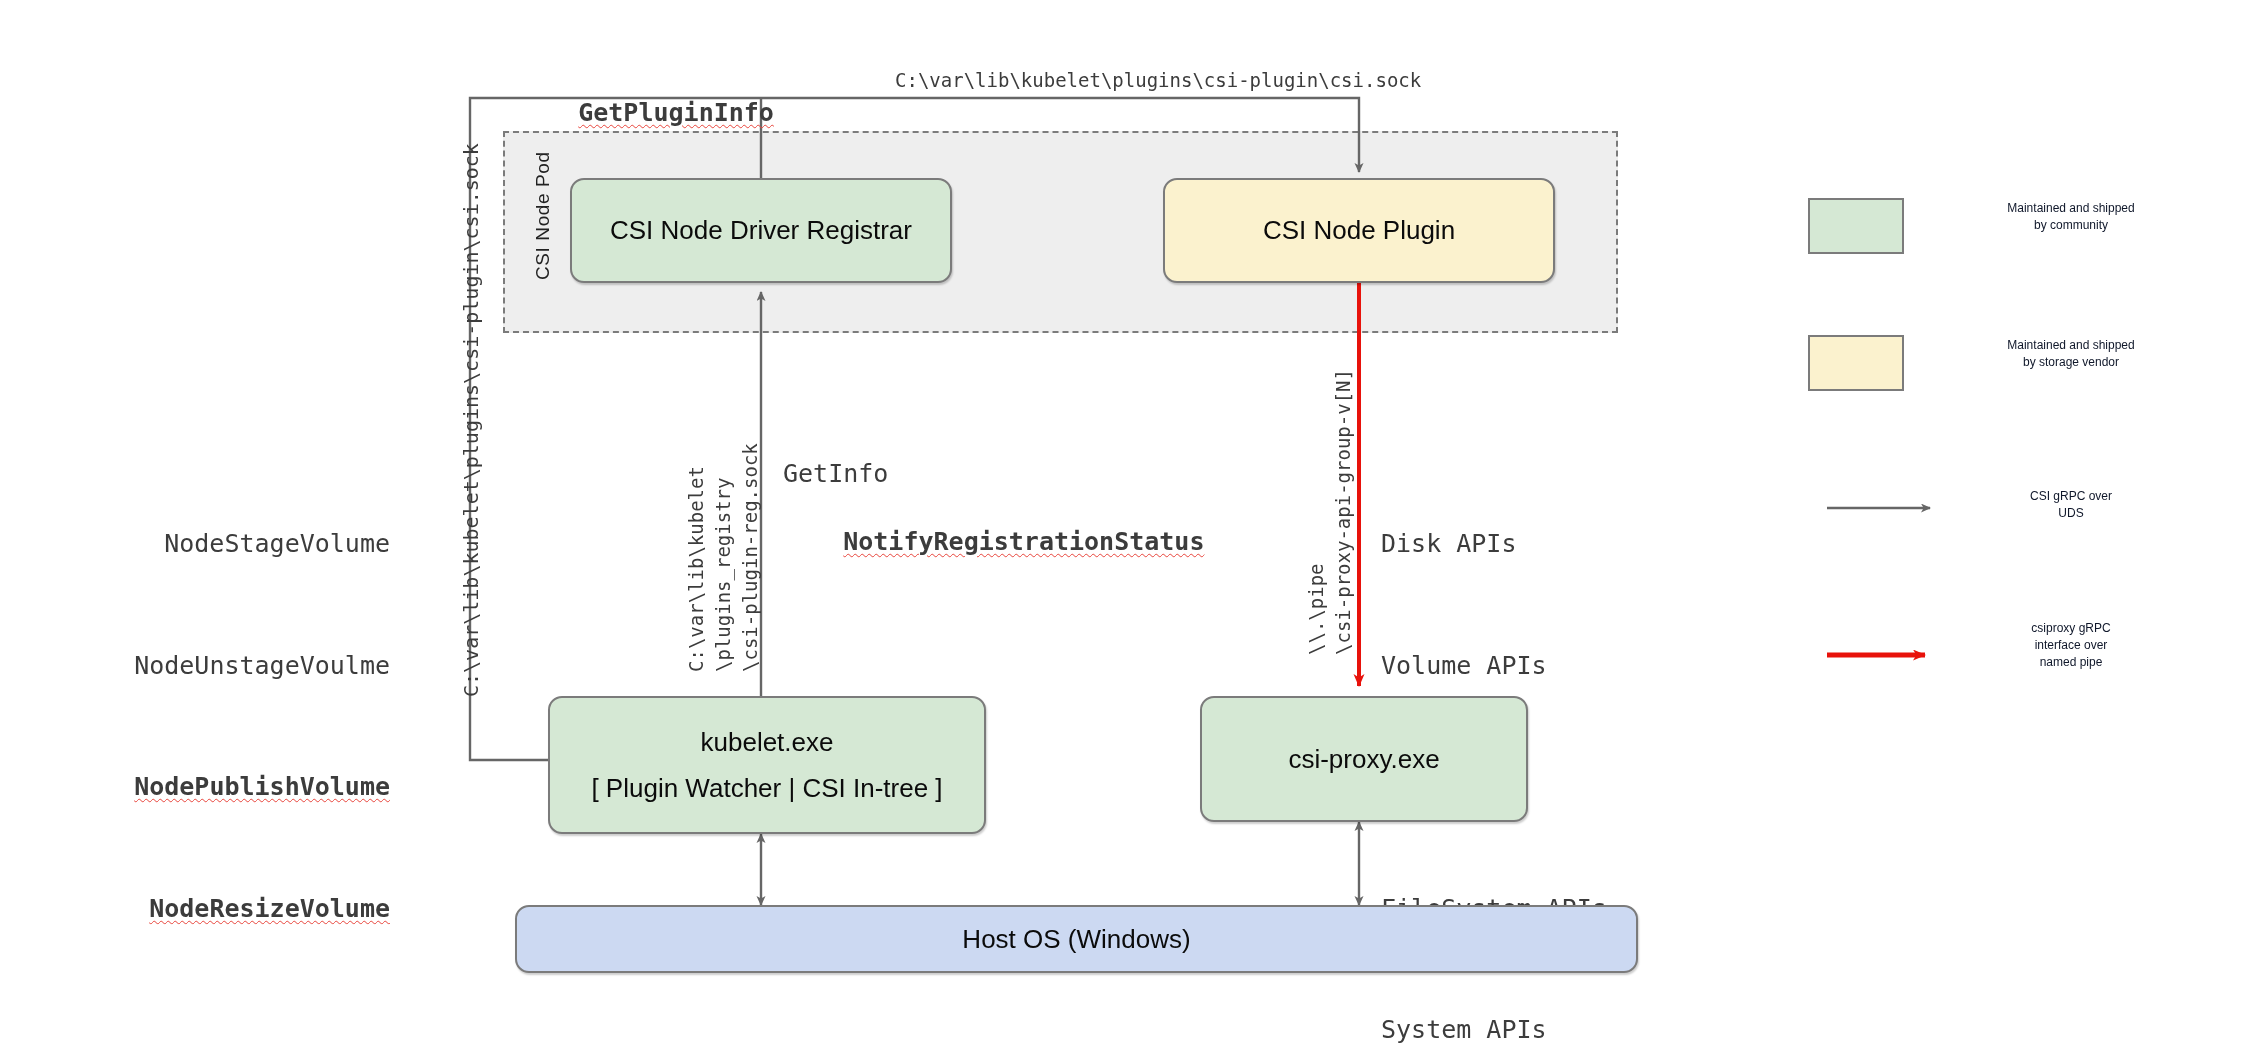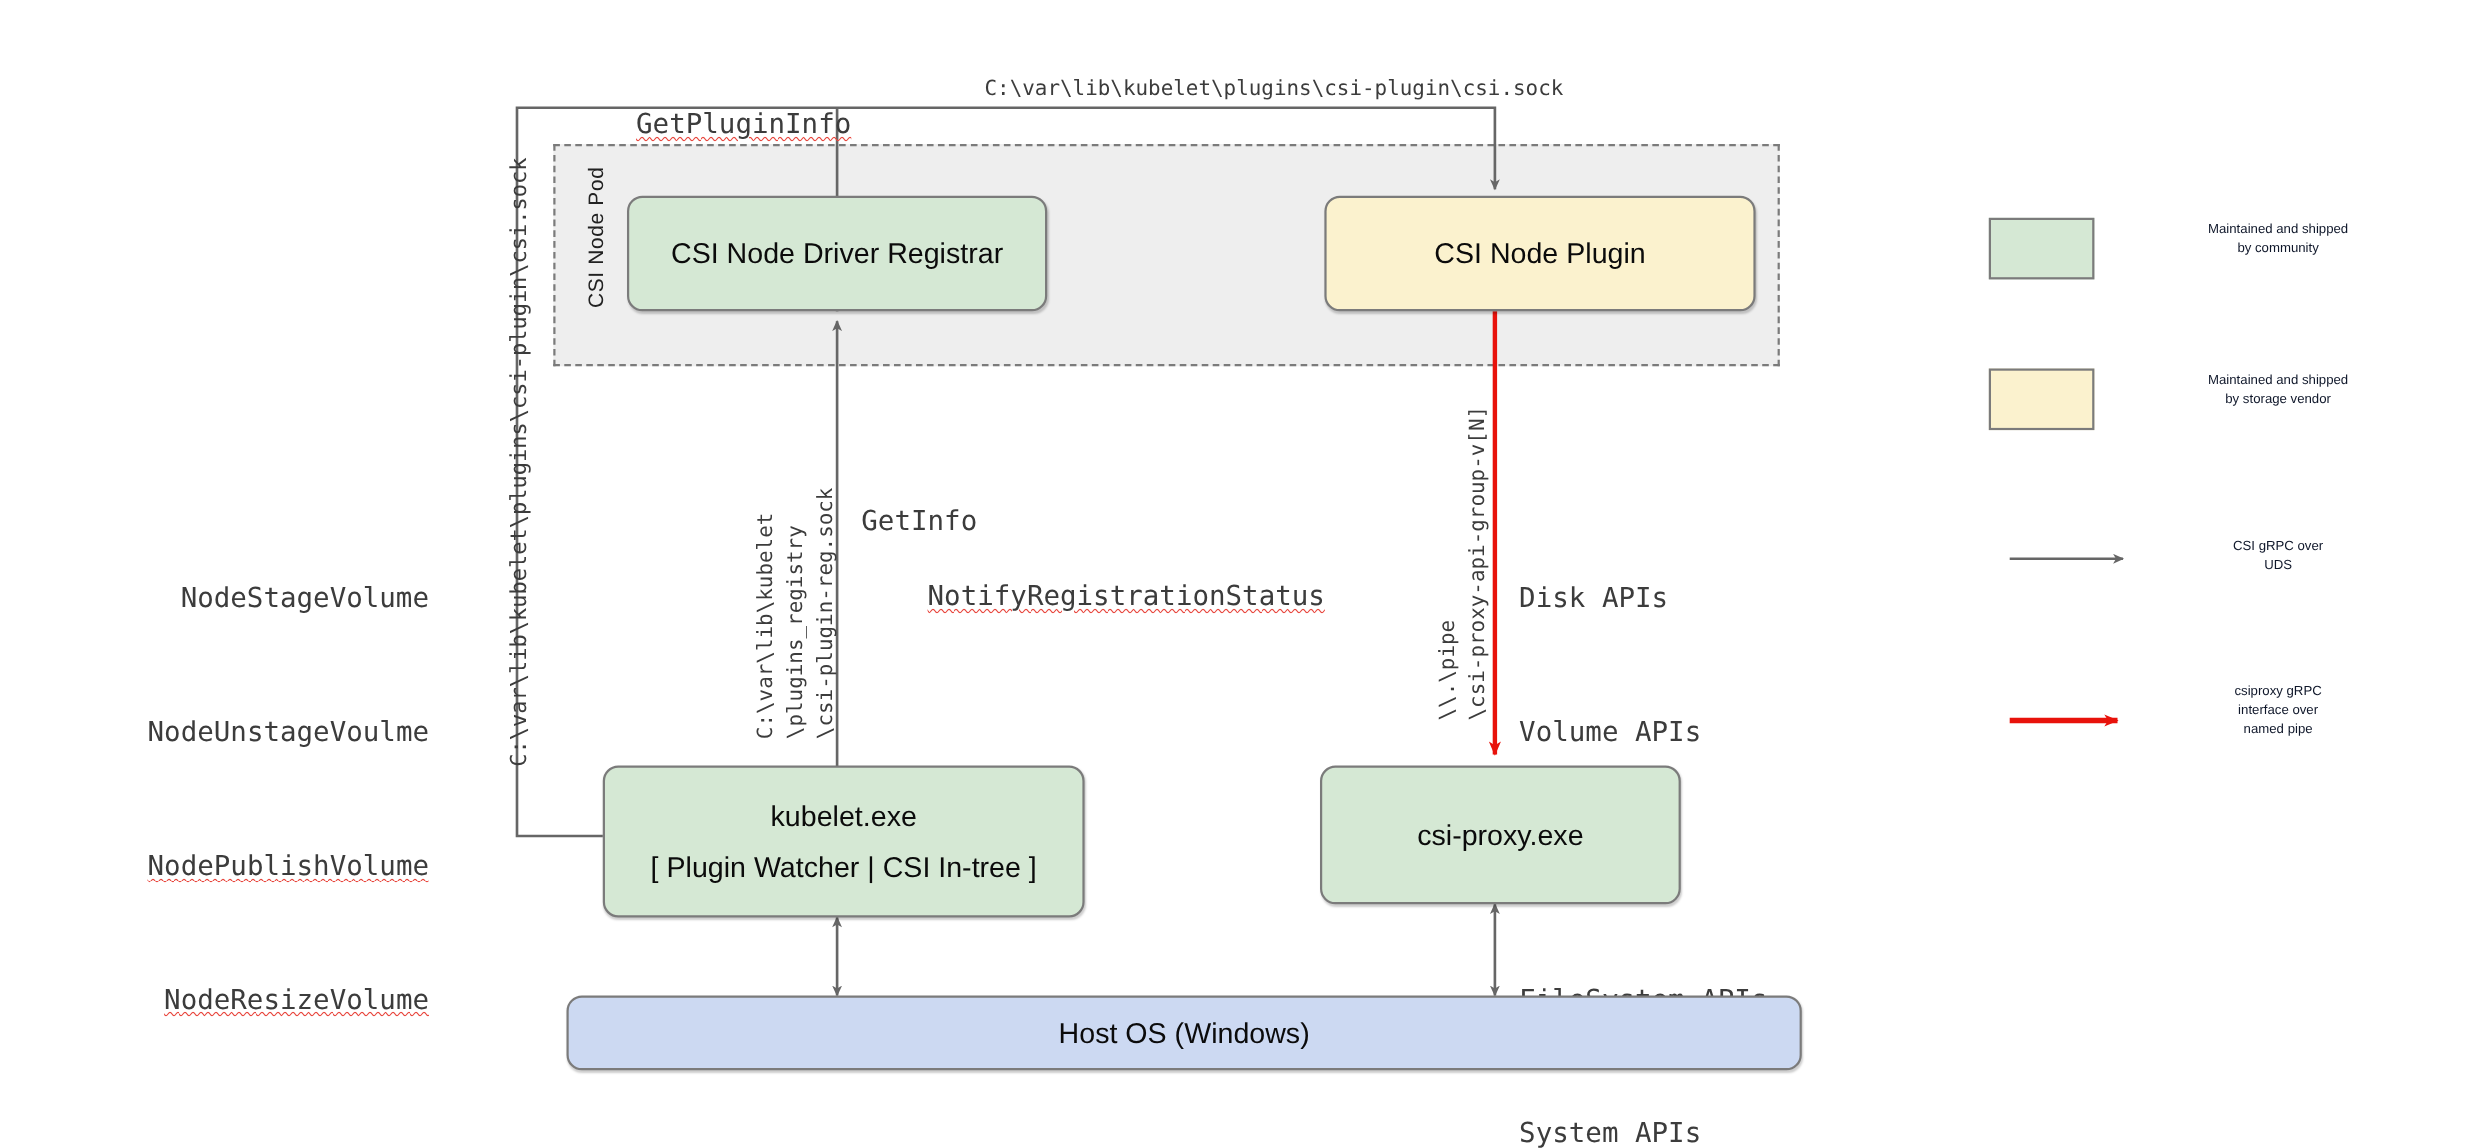--- a/index.html
+++ b/index.html
@@ -74,20 +74,21 @@
     line-height: 1.42;
   }
   .vmono.sz20 { font-size: 20px; }
 
   .squig {
     text-decoration: underline;
     text-decoration-color: #e8453c;
     text-decoration-style: wavy;
     text-decoration-thickness: 1px;
     text-underline-offset: 3px;
+    font-weight: bold;
   }
 
   .api-list {
     position: absolute;
     font-family: "DejaVu Sans Mono", "Liberation Mono", monospace;
     font-size: 25px;
     line-height: 1.62;
     color: #3c3c3c;
     white-space: pre;
   }
@@ -178,21 +179,21 @@
     <div>Volume APIs</div>
     <div>SMB APIs</div>
     <div>FileSystem APIs</div>
     <div>System APIs</div>
   </div>
 
   <div class="node green" style="left:570px; top:178px; width:382px; height:105px;">
     <span class="lbl">CSI Node Driver Registrar</span>
   </div>
 
-  <div class="node yellow" style="left:1204px; top:178px; width:392px; height:105px;">
+  <div class="node yellow" style="left:1163px; top:178px; width:392px; height:105px;">
     <span class="lbl">CSI Node Plugin</span>
   </div>
 
   <div class="node green" style="left:548px; top:696px; width:438px; height:138px; flex-direction:column;gap:12px;">
     <span class="lbl">kubelet.exe</span>
     <span class="lbl">[ Plugin Watcher | CSI In-tree ]</span>
   </div>
 
   <div class="node green" style="left:1200px; top:696px; width:328px; height:126px;">
     <span class="lbl">csi-proxy.exe</span>

